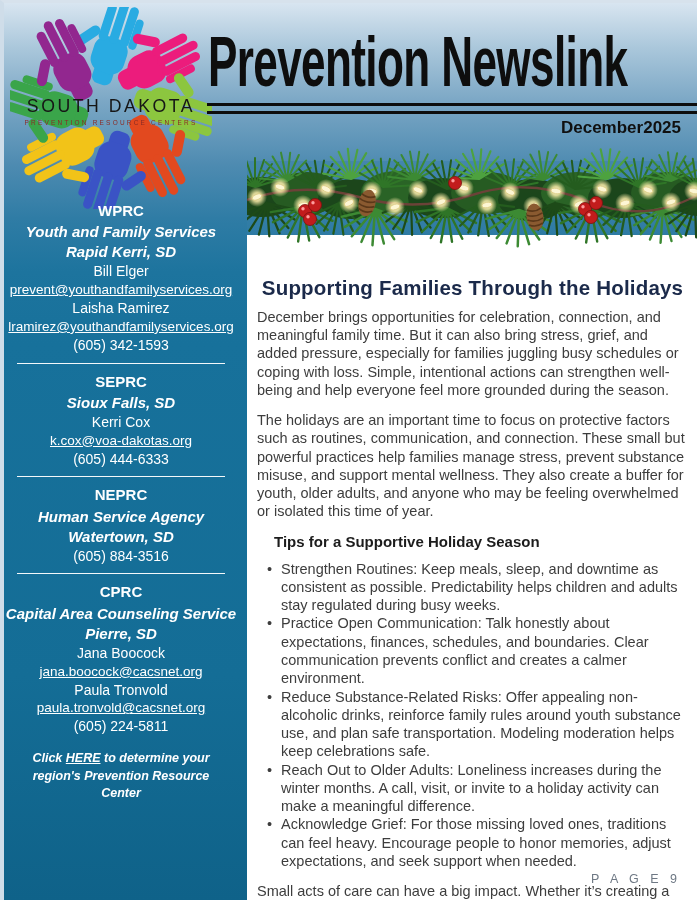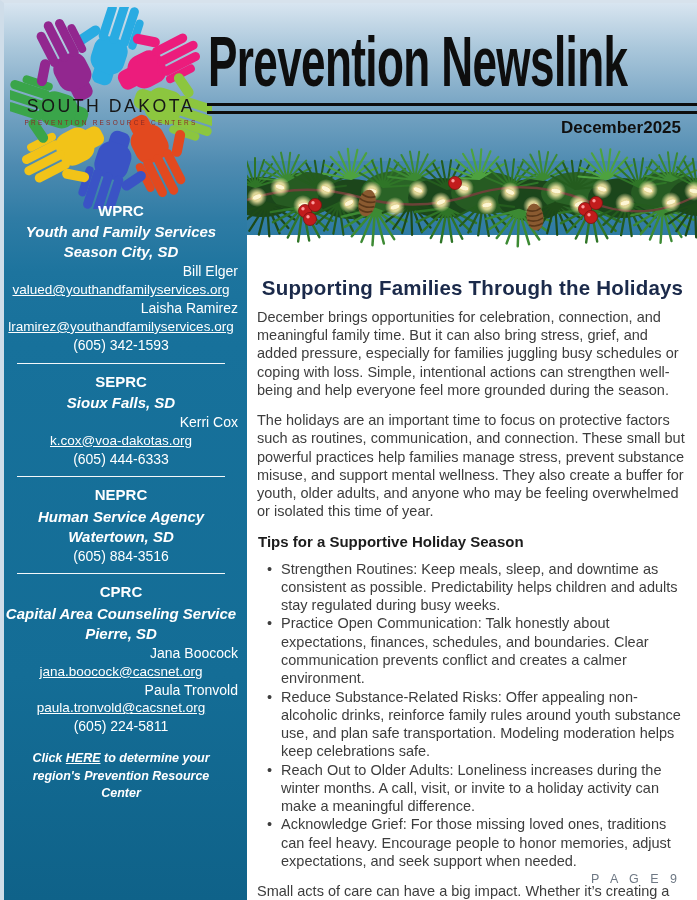--- a/index.html
+++ b/index.html
@@ -27,42 +27,42 @@
     position:absolute; right:16px; top:115px; font-size:17px; font-weight:700; color:#101010;
   }
 
   
   .sidebar {
     position:absolute; left:0; top:0; bottom:0; width:234px;
     padding-top:198px; color:#fff; text-align:center; font-size:14px; line-height:1.34;
   }
   .prc-name { font-size:15px; font-weight:700; margin-bottom:1px; }
   .prc-org, .prc-city { font-style:italic; font-size:15px; font-weight:600; }
-  .contact-name { font-size:14px;text-align:right; }
+  .contact-name { font-size:14px; }
   .contact-email { color:#fff; text-decoration:underline; font-size:13.5px; display:block; cursor:pointer; }
   .prc-phone { font-size:14px; }
   .divider { border:none; border-top:1.5px solid rgba(255,255,255,.95); width:208px; margin:8px auto 8px; }
   .sidebar-footer {
     margin-top:14px; font-size:12.5px; font-weight:700; font-style:italic; line-height:1.4;
     padding:0 18px;
   }
   .sidebar-footer a { color:#fff; text-decoration:underline; cursor:pointer; }
 
   
   .content { position:absolute; left:243px; top:158px; right:0; bottom:0; background:#ffffff; }
   .banner { position:relative; height:74px; background:linear-gradient(180deg,#4486ad,#2e7ba4); }
   .garland { position:absolute; left:0; top:-16px; width:454px; height:128px; pointer-events:none; }
 
   .article { position:relative; padding:40px 9px 0 10px; color:#3d3d3d; font-size:14.5px; line-height:1.26; }
   .article-title {
     text-align:center; color:#1b2a4a; font-size:20.5px; font-weight:700; letter-spacing:.2px;
     margin-bottom:7px;
   }
   .article p { margin-bottom:12px; }
-  .tips-heading { font-size:15px; font-weight:700; color:#1c1c1c; margin:2px 1px 8px; }
+  .tips-heading { font-size:15px; font-weight:700; color:#1c1c1c; margin:2px 17px 8px; }
   .tips-list { list-style:none; padding-left:10px; margin-bottom:12px; }
   .tips-list li { padding-left:14px; position:relative; }
   .tips-list li::before { content:"•"; position:absolute; left:0; top:0; color:#3d3d3d; }
   .page-num {
     position:absolute; right:16px; bottom:14px; color:#6e7884; font-size:12.5px; letter-spacing:4px;
   }
 </style>
 </head>
 <body>
 
@@ -99,25 +99,25 @@
   <h1 class="masthead-title">Prevention Newslink</h1>
   <div class="rule rule-1"></div>
   <div class="rule rule-2"></div>
   <div class="issue-date">December2025</div>
 
   <aside class="sidebar">
     <div id="sidebar-sections">
   <section class="prc">
     <div class="prc-name">WPRC</div>
     <div class="prc-org">Youth and Family Services</div>
-    <div class="prc-city">Season City, SD</div>
+    <div class="prc-city">Rapid Kerri, SD</div>
     <div class="prc-contacts">
   <div class="contact">
     <div class="contact-name">Bill Elger</div>
-    <a class="contact-email">valued@youthandfamilyservices.org</a>
+    <a class="contact-email">prevent@youthandfamilyservices.org</a>
   </div>
 
   <div class="contact">
     <div class="contact-name">Laisha Ramirez</div>
     <a class="contact-email">lramirez@youthandfamilyservices.org</a>
   </div>
 </div>
     <div class="prc-phone">(605) 342-1593</div>
   </section>
 <hr class="divider">

